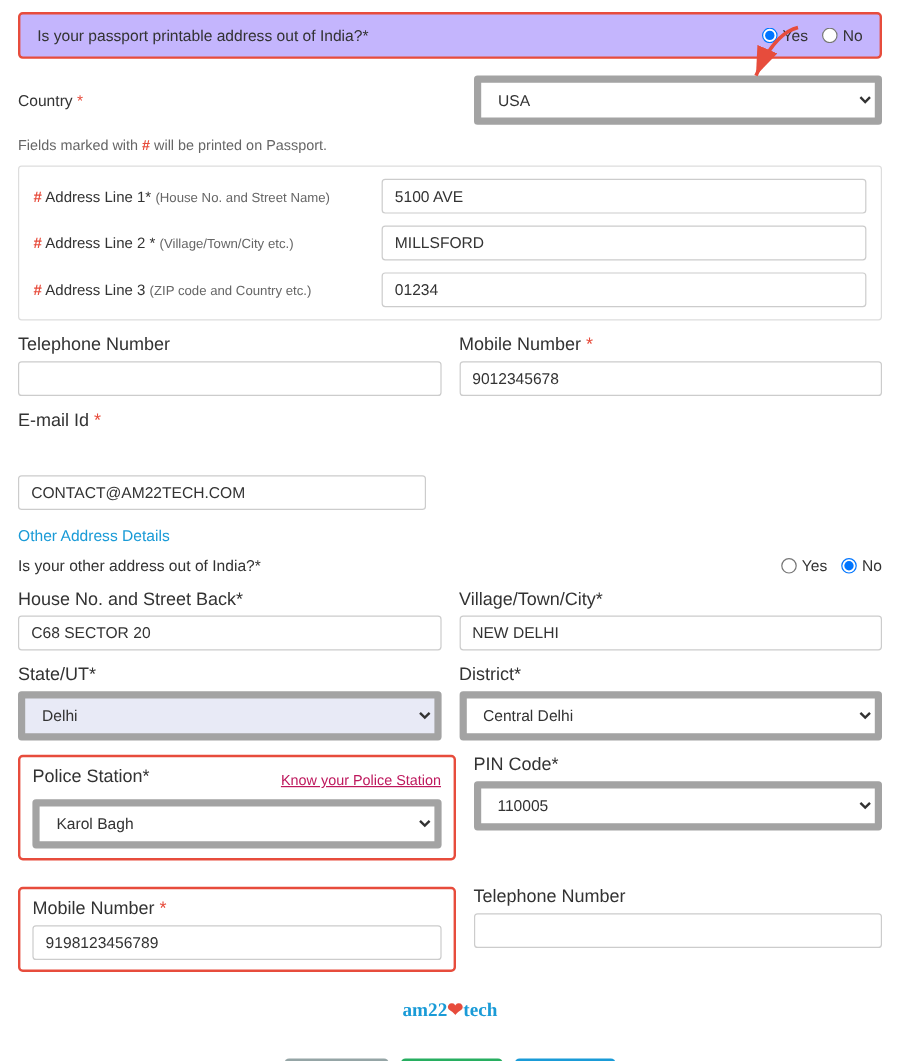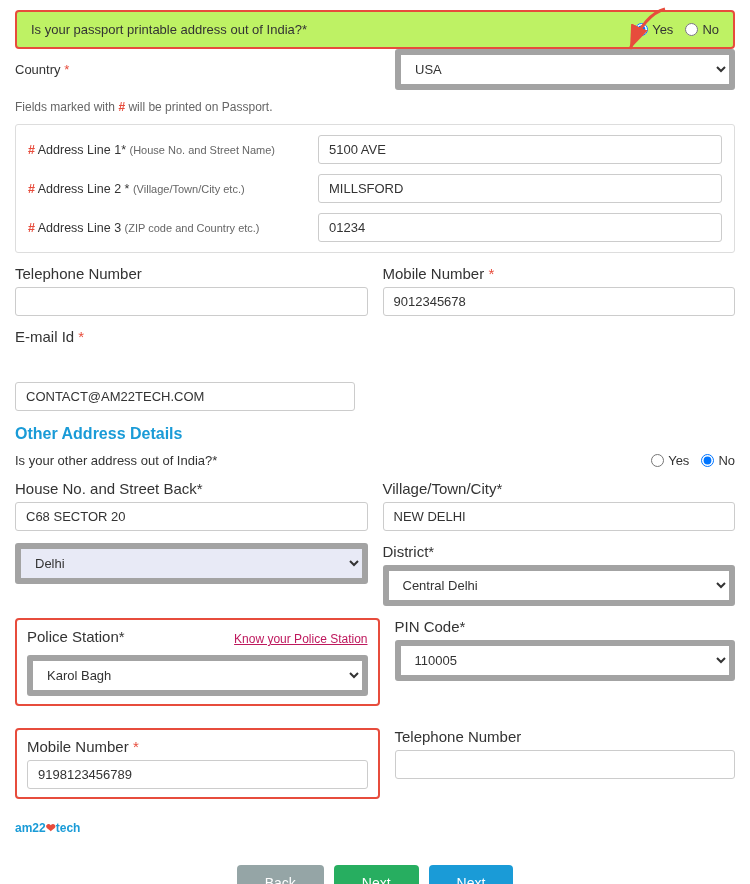--- a/index.html
+++ b/index.html
@@ -12,22 +12,22 @@
       min-height: 884px;
       padding: 10px 15px 20px 15px;
     }
     .passport-question-box {
       border: 2px solid #e74c3c;
       border-radius: 4px;
       padding: 10px 14px;
       display: flex;
       align-items: center;
       justify-content: space-between;
-      margin-bottom: 0;
-      background: #bef264;
+      margin-bottom: 14px;
+      background: #c4b5fd;
     }
     .passport-question-text {
       font-size: 13px;
       color: #333;
     }
     .radio-group {
       display: flex;
       align-items: center;
       gap: 12px;
     }
@@ -110,22 +110,22 @@
       flex: 1;
     }
     .col-label {
       font-size: 15px;
       font-weight: 400;
       margin-bottom: 5px;
       color: #333;
     }
     .section-title {
       color: #1a9bd7;
-      font-size: 16px;
-      font-weight: 700;
+      font-size: 13px;
+      font-weight: 400;
       margin-bottom: 10px;
       margin-top: 8px;
     }
     .full-width-input {
       width: 100%;
     }
     .other-addr-question {
       display: flex;
       align-items: center;
       justify-content: space-between;
@@ -177,24 +177,26 @@
     }
     .btn-save {
       background: #27ae60;
       color: #fff;
     }
     .btn-next {
       background: #1a9bd7;
       color: #fff;
     }
     .am22-bottom {
+      text-align: center;
       color: #1a9bd7;
-      font-size: 12px;
+      font-size: 16px;
       font-weight: bold;
       margin-top: 5px;
+      font-family: Liberation Serif, serif;
     }
     .am22-heart {
       color: #e74c3c;
     }
   </style>
 </head>
 <body>
 
 <div class="page-container">
 
@@ -312,20 +314,21 @@
       <input type="text" class="full-width-input" value="C68 SECTOR 20" style="">
     </div>
     <div class="col-half">
       <div class="col-label">Village/Town/City*</div>
       <input type="text" class="full-width-input" value="NEW DELHI" style="">
     </div>
   </div>
 
   <div class="two-col">
     <div class="col-half">
+      <div class="col-label">State/UT*</div>
       <select style="width:100%; background:#e8eaf6;">
         <option>Delhi</option>
         <option>Maharashtra</option>
         <option>Karnataka</option>
         <option>Tamil Nadu</option>
         <option>Uttar Pradesh</option>
       </select>
     </div>
     <div class="col-half">
       <div class="col-label">District*</div>

